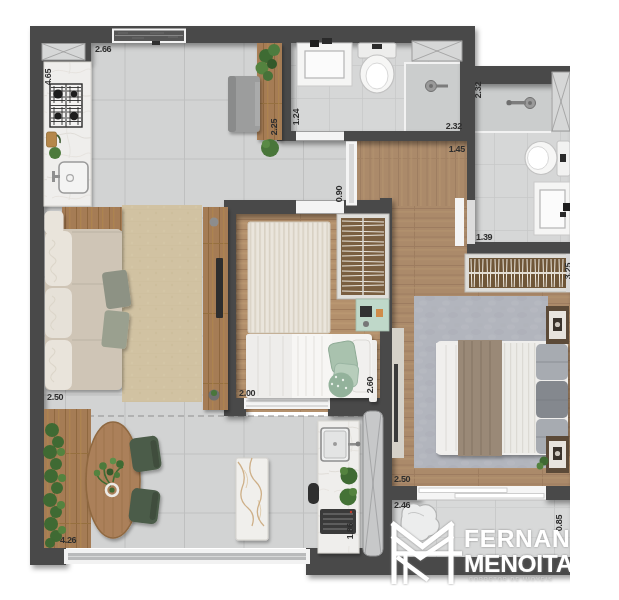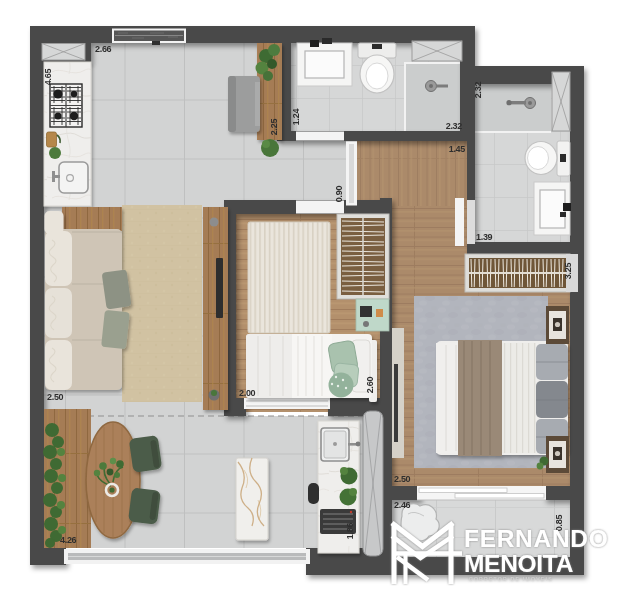--- a/index.html
+++ b/index.html
@@ -1,16 +1,16 @@
 <!DOCTYPE html>
 <html><head>
 <meta charset="utf-8">
 <style>
 html,body{margin:0;padding:0;background:#fff;}
-#page{position:relative;width:619px;height:600px;background:#fff;overflow:hidden;
+#page{position:relative;width:570px;height:600px;background:#fff;overflow:hidden;
 font-family:"Liberation Sans",sans-serif;}
 svg{display:block;}
 </style>
 </head>
 <body>
 
 <div id="page">
 <svg width="619" height="600" viewBox="0 0 619 600">
 <defs>
 <pattern id="tileL" width="59.5" height="59" patternUnits="userSpaceOnUse" patternTransform="translate(6.5,41.5)">

